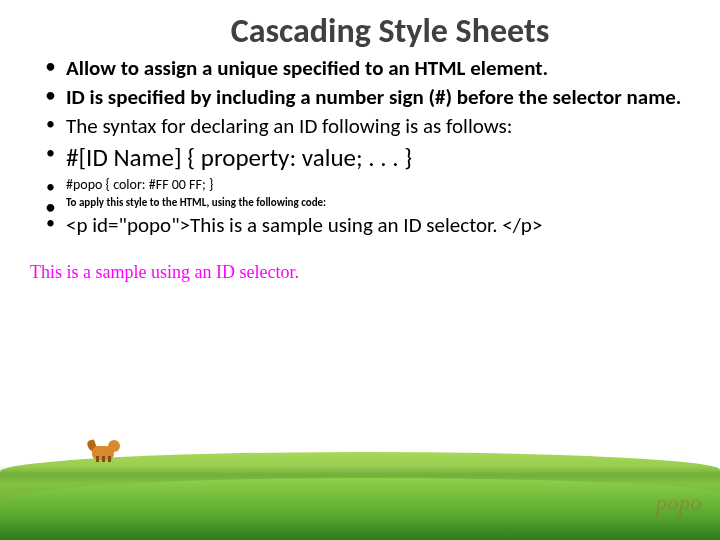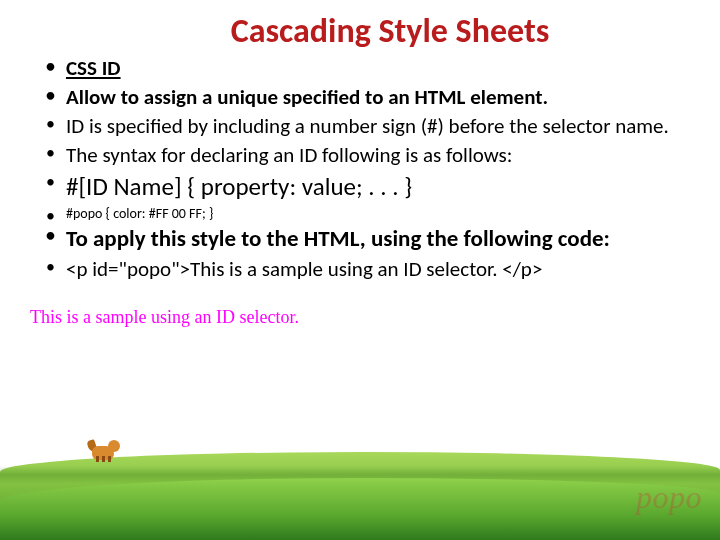--- a/index.html
+++ b/index.html
@@ -11,21 +11,21 @@
     overflow: hidden;
     background: #fff;
   }
   .content {
     padding: 10px 30px 0 30px;
   }
   .title {
     text-align: center;
     font-size: 34px;
     font-weight: bold;
-    color: #b91c1c;
+    color: #404040;
     margin-bottom: 4px;
     padding-left: 60px;
   }
   .bullets {
     list-style: none;
     padding-left: 16px;
   }
   .bullets li {
     position: relative;
     padding-left: 20px;
@@ -34,26 +34,26 @@
   }
   .bullets li::before {
     content: "•";
     position: absolute;
     left: 0;
     color: #000;
     font-size: 18px;
   }
   .b1 { font-size: 21px; font-weight: bold; text-decoration: underline; }
   .b2 { font-size: 21px; font-weight: bold; }
-  .b3 { font-size: 21px; font-weight: normal; }
+  .b3 { font-size: 21px; font-weight: bold; }
   .b4 { font-size: 21px; }
   .b5 { font-size: 25px; }
   .b6 { font-size: 21px; }
   .b7 { font-size: 14px; }
-  .b8 { font-size: 23px; font-weight: bold; }
+  .b8 { font-size: 11px; font-weight: bold; }
   .b9 { font-size: 21px; }
   .sample-text {
     color: #FF00FF;
     font-family: "Times New Roman", serif;
     font-size: 18px;
     text-align: left;
     padding-right: 70px;
     margin-top: 24px;
   }
   .grass-bg {
@@ -125,32 +125,31 @@
   }
   .animal .l1 { left: 8px; }
   .animal .l2 { left: 14px; }
   .animal .l3 { left: 20px; }
   .watermark {
     position: absolute;
     right: 18px;
     bottom: 24px;
     font-family: Georgia, serif;
     font-style: italic;
-    font-size: 32px;
+    font-size: 22px;
     color: rgba(200,60,60,0.32);
     letter-spacing: 0.5px;
   }
 </style>
 </head>
 <body>
 
 <div class="content">
   <h1 class="title">Cascading Style Sheets</h1>
   <ul class="bullets">
-    <li class="b1">CSS ID</li>
     <li class="b2">Allow to assign a unique specified to an HTML element.</li>
     <li class="b3">ID is specified by including a number sign (#) before the selector name.</li>
     <li class="b4">The syntax for declaring an ID following is as follows:</li>
     <li class="b5">#[ID Name] {   property: value;   . . . }</li>
     <li class="b7">#popo { color: #FF 00 FF; }</li>
     <li class="b8">To apply this style to the HTML, using the following code:</li>
     <li class="b9">&lt;p id="popo"&gt;This is a sample using an ID selector. &lt;/p&gt;</li>
   </ul>
   <div class="sample-text">This is a sample using an ID selector.</div>
 </div>

